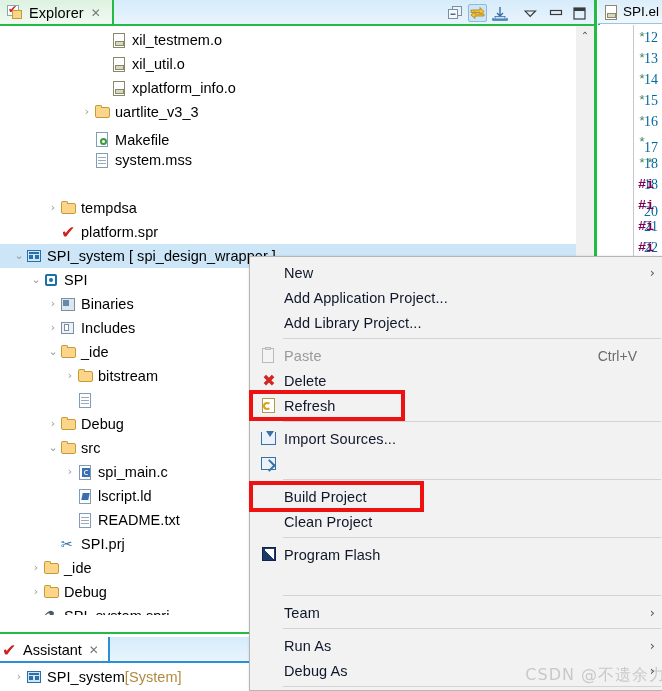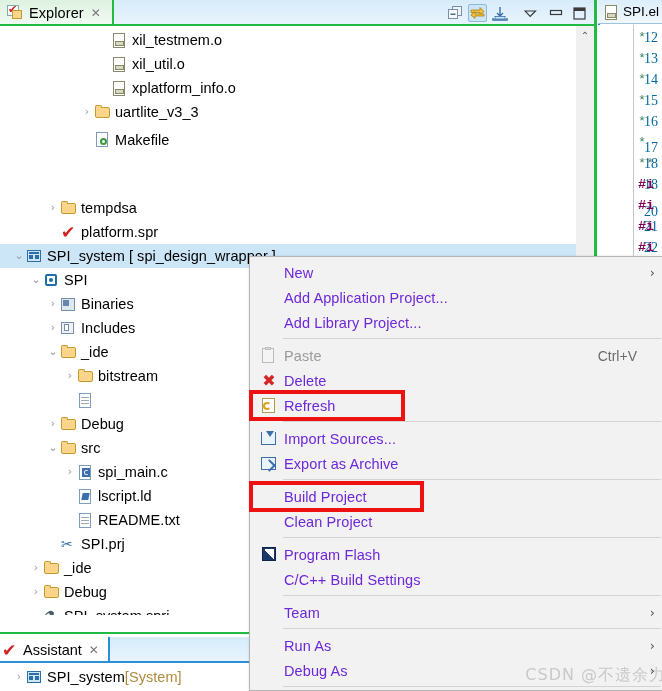--- a/index.html
+++ b/index.html
@@ -144,21 +144,21 @@
     box-shadow:1px 1px 3px rgba(0,0,0,.25);
   }
   .mitem{
     position:absolute;left:1px;width:418px;height:25px;
     display:flex;align-items:center;white-space:nowrap;
   }
   .mitem .micon{
     width:22px;height:18px;flex:0 0 auto;margin-left:7px;position:relative;
   }
   .mitem .mlabel{
-    font-size:14.5px;color:#6d28d9;margin-left:4px;letter-spacing:.1px;
+    font-size:14.5px;color:#0f172a;margin-left:4px;letter-spacing:.1px;
   }
   .mitem.disabled .mlabel{color:#9a9a9a;}
   .mitem .mshort{
     position:absolute;right:32px;font-size:14px;color:#6b6b6b;
   }
   .mitem .marrow{
     position:absolute;right:14px;font-size:13px;color:#555;
     font-family:"DejaVu Sans",sans-serif;
   }
   .msep{
@@ -407,20 +407,27 @@
           <span class="ico-folder"></span>
         </span>
         <span class="tlabel">uartlite_v3_3</span>
       </div>
       <div class="trow" style="top: 98px; padding-left: 80px; align-items: flex-end;">
         <span class="arrow none">›</span>
         <span class="ticon">
           <span class="ico-make"></span>
         </span>
         <span class="tlabel">Makefile</span>
+      </div>
+      <div class="trow" style="top: 122px; padding-left: 80px;">
+        <span class="arrow none">›</span>
+        <span class="ticon">
+          <span class="ico-file"></span>
+        </span>
+        <span class="tlabel">system.mss</span>
       </div>
       <div class="trow" style="top: 170px; padding-left: 46px;">
         <span class="arrow">›</span>
         <span class="ticon">
           <span class="ico-folder"></span>
         </span>
         <span class="tlabel">tempdsa</span>
       </div>
       <div class="trow" style="top: 194px; padding-left: 46px;">
         <span class="arrow none">›</span>
@@ -644,41 +651,39 @@
     <div class="mitem" style="top: 169px;">
       <span class="micon">
         <span class="mi-import"></span>
       </span>
       <span class="mlabel">Import Sources...</span>
     </div>
     <div class="mitem" style="top: 194px;">
       <span class="micon">
         <span class="mi-export"></span>
       </span>
-      <span class="mlabel">Export as Archive</span>
     </div>
     <div class="msep" style="top: 222px;"></div>
     <div class="mitem" style="top: 227px;">
       <span class="micon"></span>
       <span class="mlabel">Build Project</span>
     </div>
     <div class="mitem" style="top: 252px;">
       <span class="micon"></span>
       <span class="mlabel">Clean Project</span>
     </div>
     <div class="msep" style="top: 280px;"></div>
     <div class="mitem" style="top: 285px;">
       <span class="micon">
         <span class="mi-flash"></span>
       </span>
       <span class="mlabel">Program Flash</span>
     </div>
     <div class="mitem" style="top: 310px;">
       <span class="micon"></span>
-      <span class="mlabel">C/C++ Build Settings</span>
     </div>
     <div class="msep" style="top: 338px;"></div>
     <div class="mitem" style="top: 343px;">
       <span class="micon"></span>
       <span class="mlabel">Team</span>
       <span class="marrow">›</span>
     </div>
     <div class="msep" style="top: 371px;"></div>
     <div class="mitem" style="top: 376px;">
       <span class="micon"></span>

